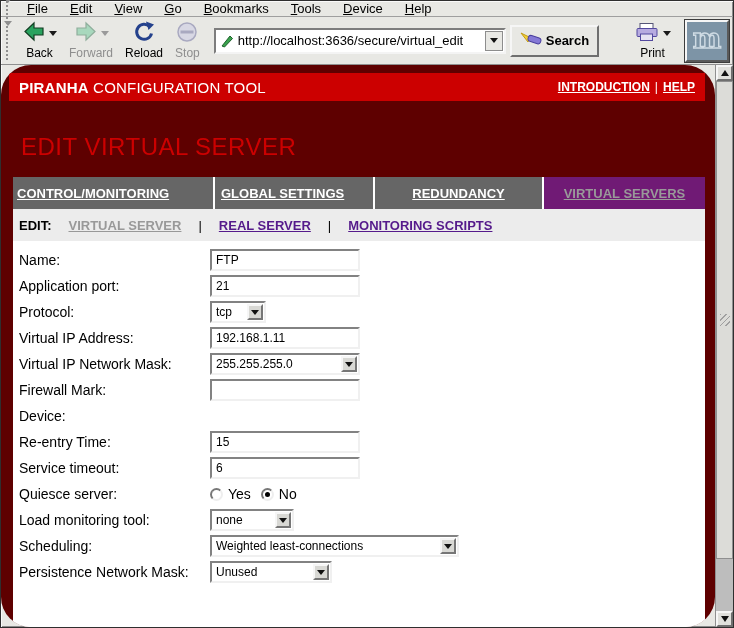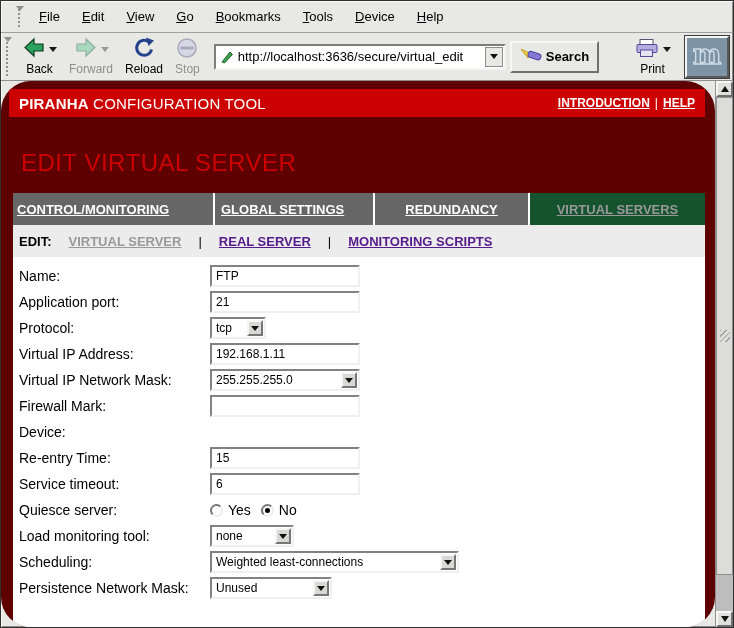--- a/index.html
+++ b/index.html
@@ -9,23 +9,23 @@
   .window {
     width:734px; height:628px;
     display:flex; flex-direction:column;
     background:#e8e8e4;
     border:1px solid #2f2f2f;
     box-shadow: inset 1px 1px 0 #fafafa, inset -1px -1px 0 #8a8a8a;
   }
 
   
   .menubar {
-    height:32px; display:flex; align-items:center;
+    height:16px; display:flex; align-items:center;
     border-bottom:1px solid #9f9f9f;
-    padding-left:14px; flex:0 0 auto;
+    padding-left:2px; flex:0 0 auto;
   }
   .grip {
     width:9px; height:22px; margin:0 3px 0 1px; position:relative;
     background-image: radial-gradient(circle, #8f8f8f 1px, rgba(0,0,0,0) 1.2px);
     background-size:4px 4px; background-position:1px 6px;
     background-repeat:repeat-y;
   }
   .grip::before{
     content:""; position:absolute; top:0; left:0;
     border-left:4px solid transparent; border-right:4px solid transparent;
@@ -113,22 +113,22 @@
   }
 
   .tabs { flex:0 0 auto; height:32px; display:flex; gap:2px; background:#fff; }
   .tab {
     background:#666666; color:#ffffff; font-size:13px; font-weight:bold;
     display:flex; align-items:center;
   }
   .tab span { text-decoration:underline; }
   .tab.t0 { width:200px; padding-left:4px; }
   .tab.t1 { width:158px; padding-left:6px; }
-  .tab.t2 { width:153px; justify-content:center; }
-  .tab.t3 { flex:1; justify-content:center; background:#14532d; color:#999999; }
+  .tab.t2 { width:167px; justify-content:center; }
+  .tab.t3 { flex:1; justify-content:center; background:#701a75; color:#999999; }
 
   .editbar {
     flex:0 0 auto; height:32px; background:#ececec;
     display:flex; align-items:center; gap:17px;
     font-size:13px; font-weight:bold; padding-left:6px;
   }
   .editbar .prefix { color:#000; }
   .editbar .sep { color:#000; font-weight:normal; }
   .edit-link { text-decoration:underline; color:#551a8b; }
   .edit-link.current { color:#999999; }

